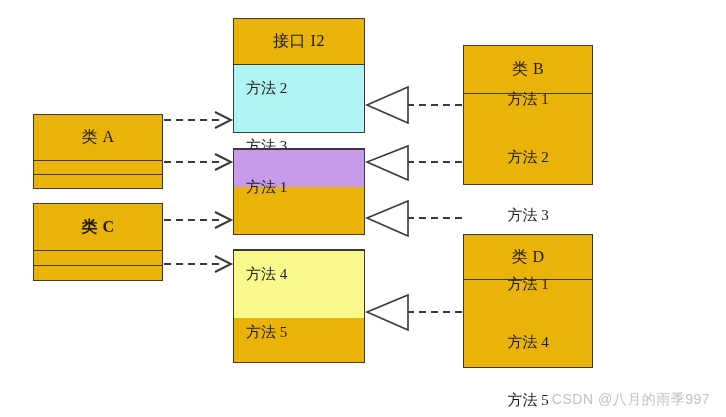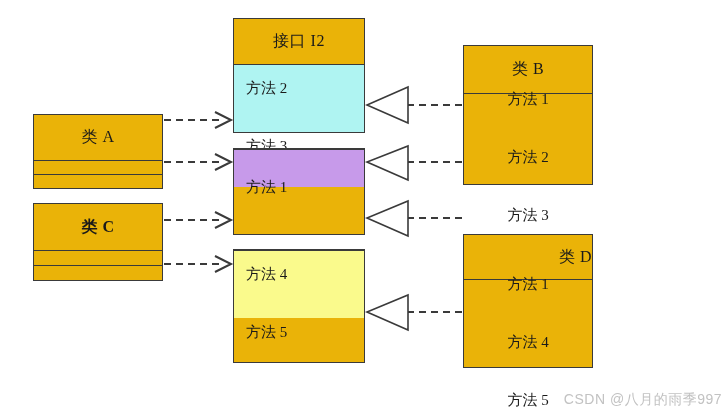--- a/index.html
+++ b/index.html
@@ -65,21 +65,21 @@
     position: absolute;
     left: 0;
     top: 0;
     width: 726px;
     height: 417px;
     z-index: 2;
     pointer-events: none;
   }
   .watermark {
     position: absolute;
-    right: 4px;
+    right: 16px;
     bottom: 8px;
     font-family: "Liberation Sans", sans-serif;
     font-size: 14px;
     color: #c2c2c2;
     letter-spacing: .5px;
     z-index: 5;
   }
 </style>
 </head>
 <body>
@@ -173,21 +173,21 @@
       <span>类 B</span>
     </div>
     <div class="compartment comp-divider member-list centered" style="height:91px;">
       <span class="member">方法 1</span>
       <span class="member">方法 2</span>
       <span class="member">方法 3</span>
     </div>
   </div>
 
   <div class="umlbox" style="left:463px; top:234px; width:130px; height:134px;">
-    <div class="compartment comp-title" style="height:44px;text-align:right;">
+    <div class="compartment comp-title" style="height:44px;">
       <span>类 D</span>
     </div>
     <div class="compartment comp-divider member-list centered" style="height:89px;">
       <span class="member">方法 1</span>
       <span class="member">方法 4</span>
       <span class="member">方法 5</span>
     </div>
   </div>
 
   <div class="watermark">CSDN @八月的雨季997</div>

